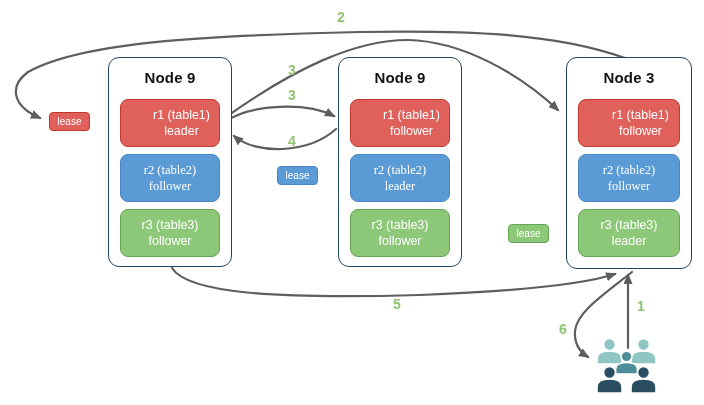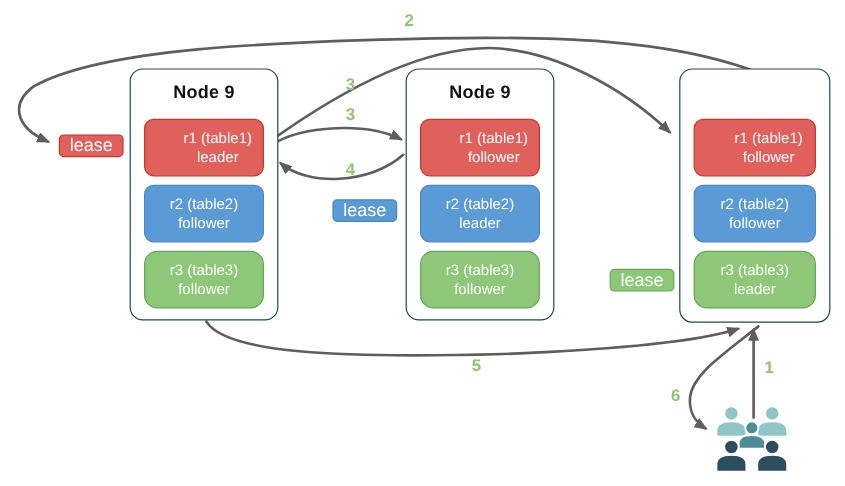--- a/index.html
+++ b/index.html
@@ -16,26 +16,26 @@
     position:absolute;top:11px;left:0;width:100%;text-align:center;
     font-size:15px;font-weight:bold;color:#111111;letter-spacing:.2px;
   }
   .cell{
     position:absolute;left:11px;width:100px;height:48px;border-radius:8px;
     color:#ffffff;font-size:12.5px;line-height:1.3;display:flex;
     flex-direction:column;align-items:center;justify-content:center;
     text-align:center;box-sizing:border-box;
   }
   .cell.red{background:#e0605c;border:1.4px solid #c0392b;}
-  .cell.blue{background:#5b9bd5;border:1.4px solid #4a86c5;}
+  .cell.blue{background:#5b9bd5;border:1.4px solid #4a86c5;font-family:Liberation Serif, serif;}
   .cell.green{background:#8cc878;border:1.4px solid #67a556;}
-  .cell-r1{top:41px;padding-left:23px;} .cell-r2{top:96px;} .cell-r3{top:151px;border-radius:11px;}
+  .cell-r1{top:41px;padding-left:23px;} .cell-r2{top:96px;} .cell-r3{top:151px;}
   .lease{
-    position:absolute;width:54px;height:19px;border-radius:4px;color:#ffffff;
-    font-size:15px;display:flex;align-items:center;justify-content:center;
+    position:absolute;width:41px;height:19px;border-radius:4px;color:#ffffff;
+    font-size:10px;display:flex;align-items:center;justify-content:center;
     box-sizing:border-box;
   }
   .lease.red{background:#e0605c;border:1.4px solid #c0392b;}
   .lease.blue{background:#5b9bd5;border:1.4px solid #4a86c5;}
   .lease.green{background:#8cc878;border:1.4px solid #67a556;}
   .step{
     position:absolute;color:#8fc572;font-size:14px;font-weight:bold;
     width:14px;text-align:center;
   }
 </style>
@@ -87,20 +87,21 @@
       <div>r2 (table2)</div>
       <div>leader</div>
     </div>
     <div class="cell green cell-r3">
       <div>r3 (table3)</div>
       <div>follower</div>
     </div>
   </div>
 
   <div class="node" style="left:566px;top:57px;width:126px;height:212px;">
+    <div class="node-title">Node 3</div>
     <div class="cell red cell-r1" style="width:102px;">
       <div>r1 (table1)</div>
       <div>follower</div>
     </div>
     <div class="cell blue cell-r2" style="width:102px;">
       <div>r2 (table2)</div>
       <div>follower</div>
     </div>
     <div class="cell green cell-r3" style="width:102px;">
       <div>r3 (table3)</div>

